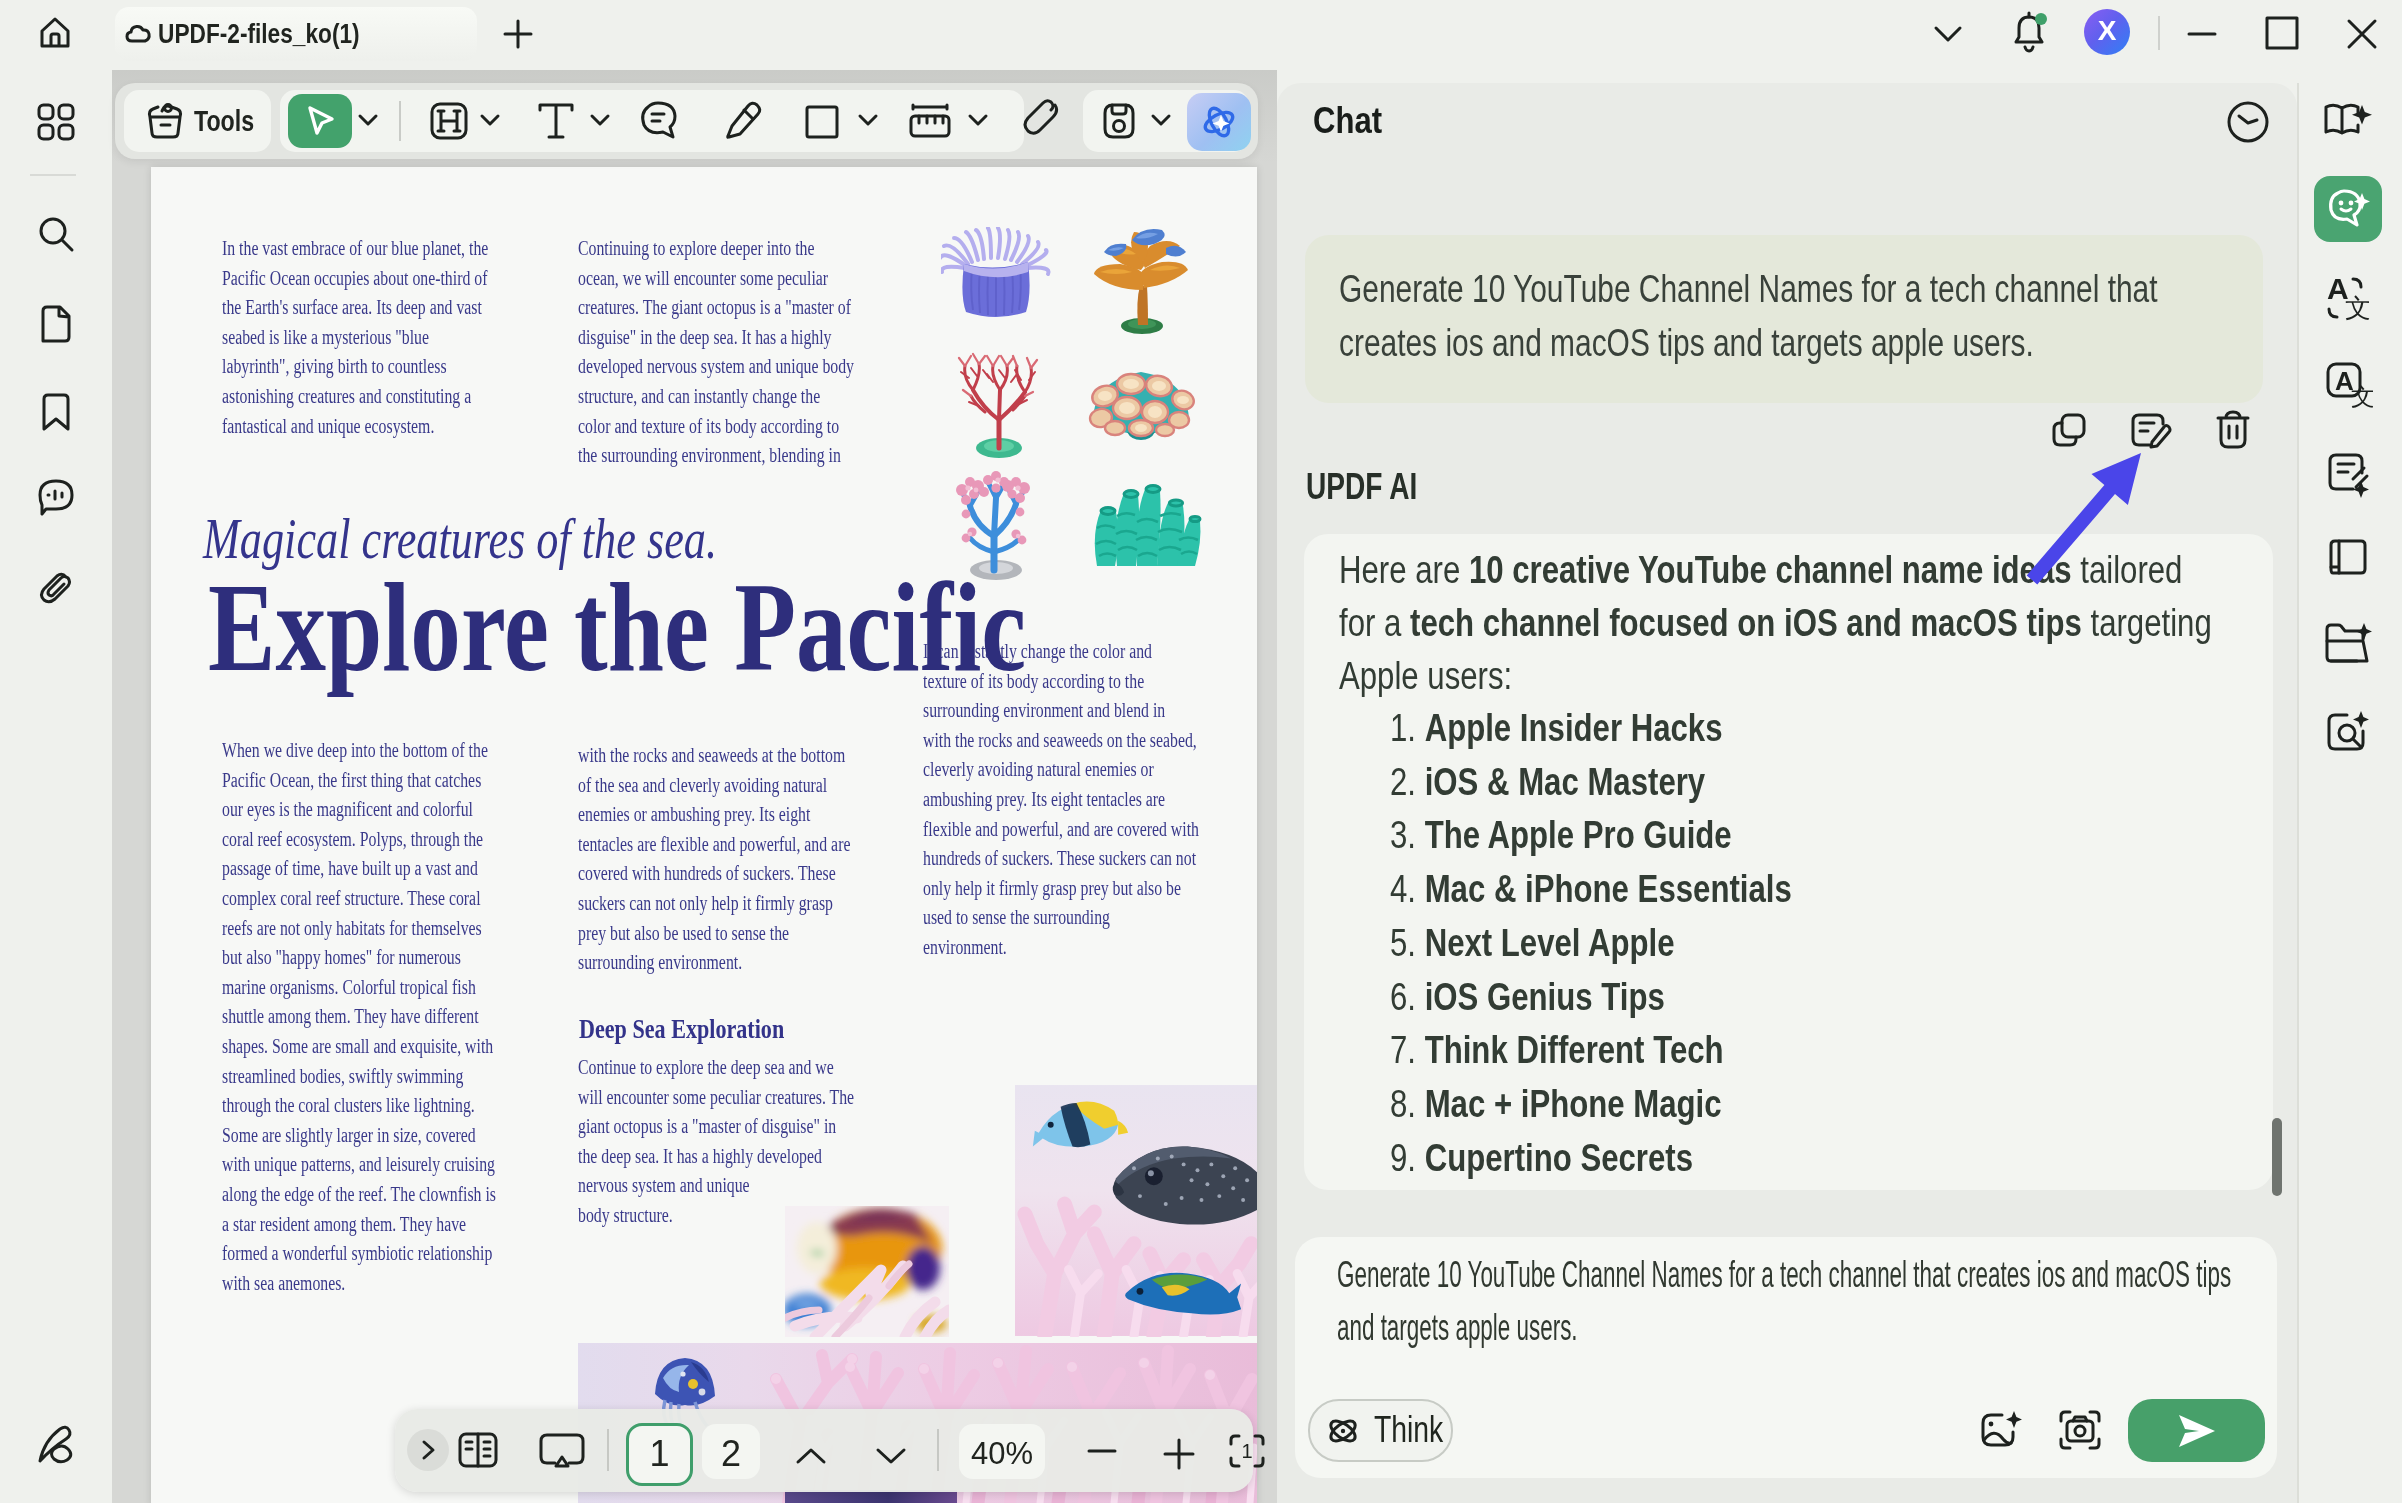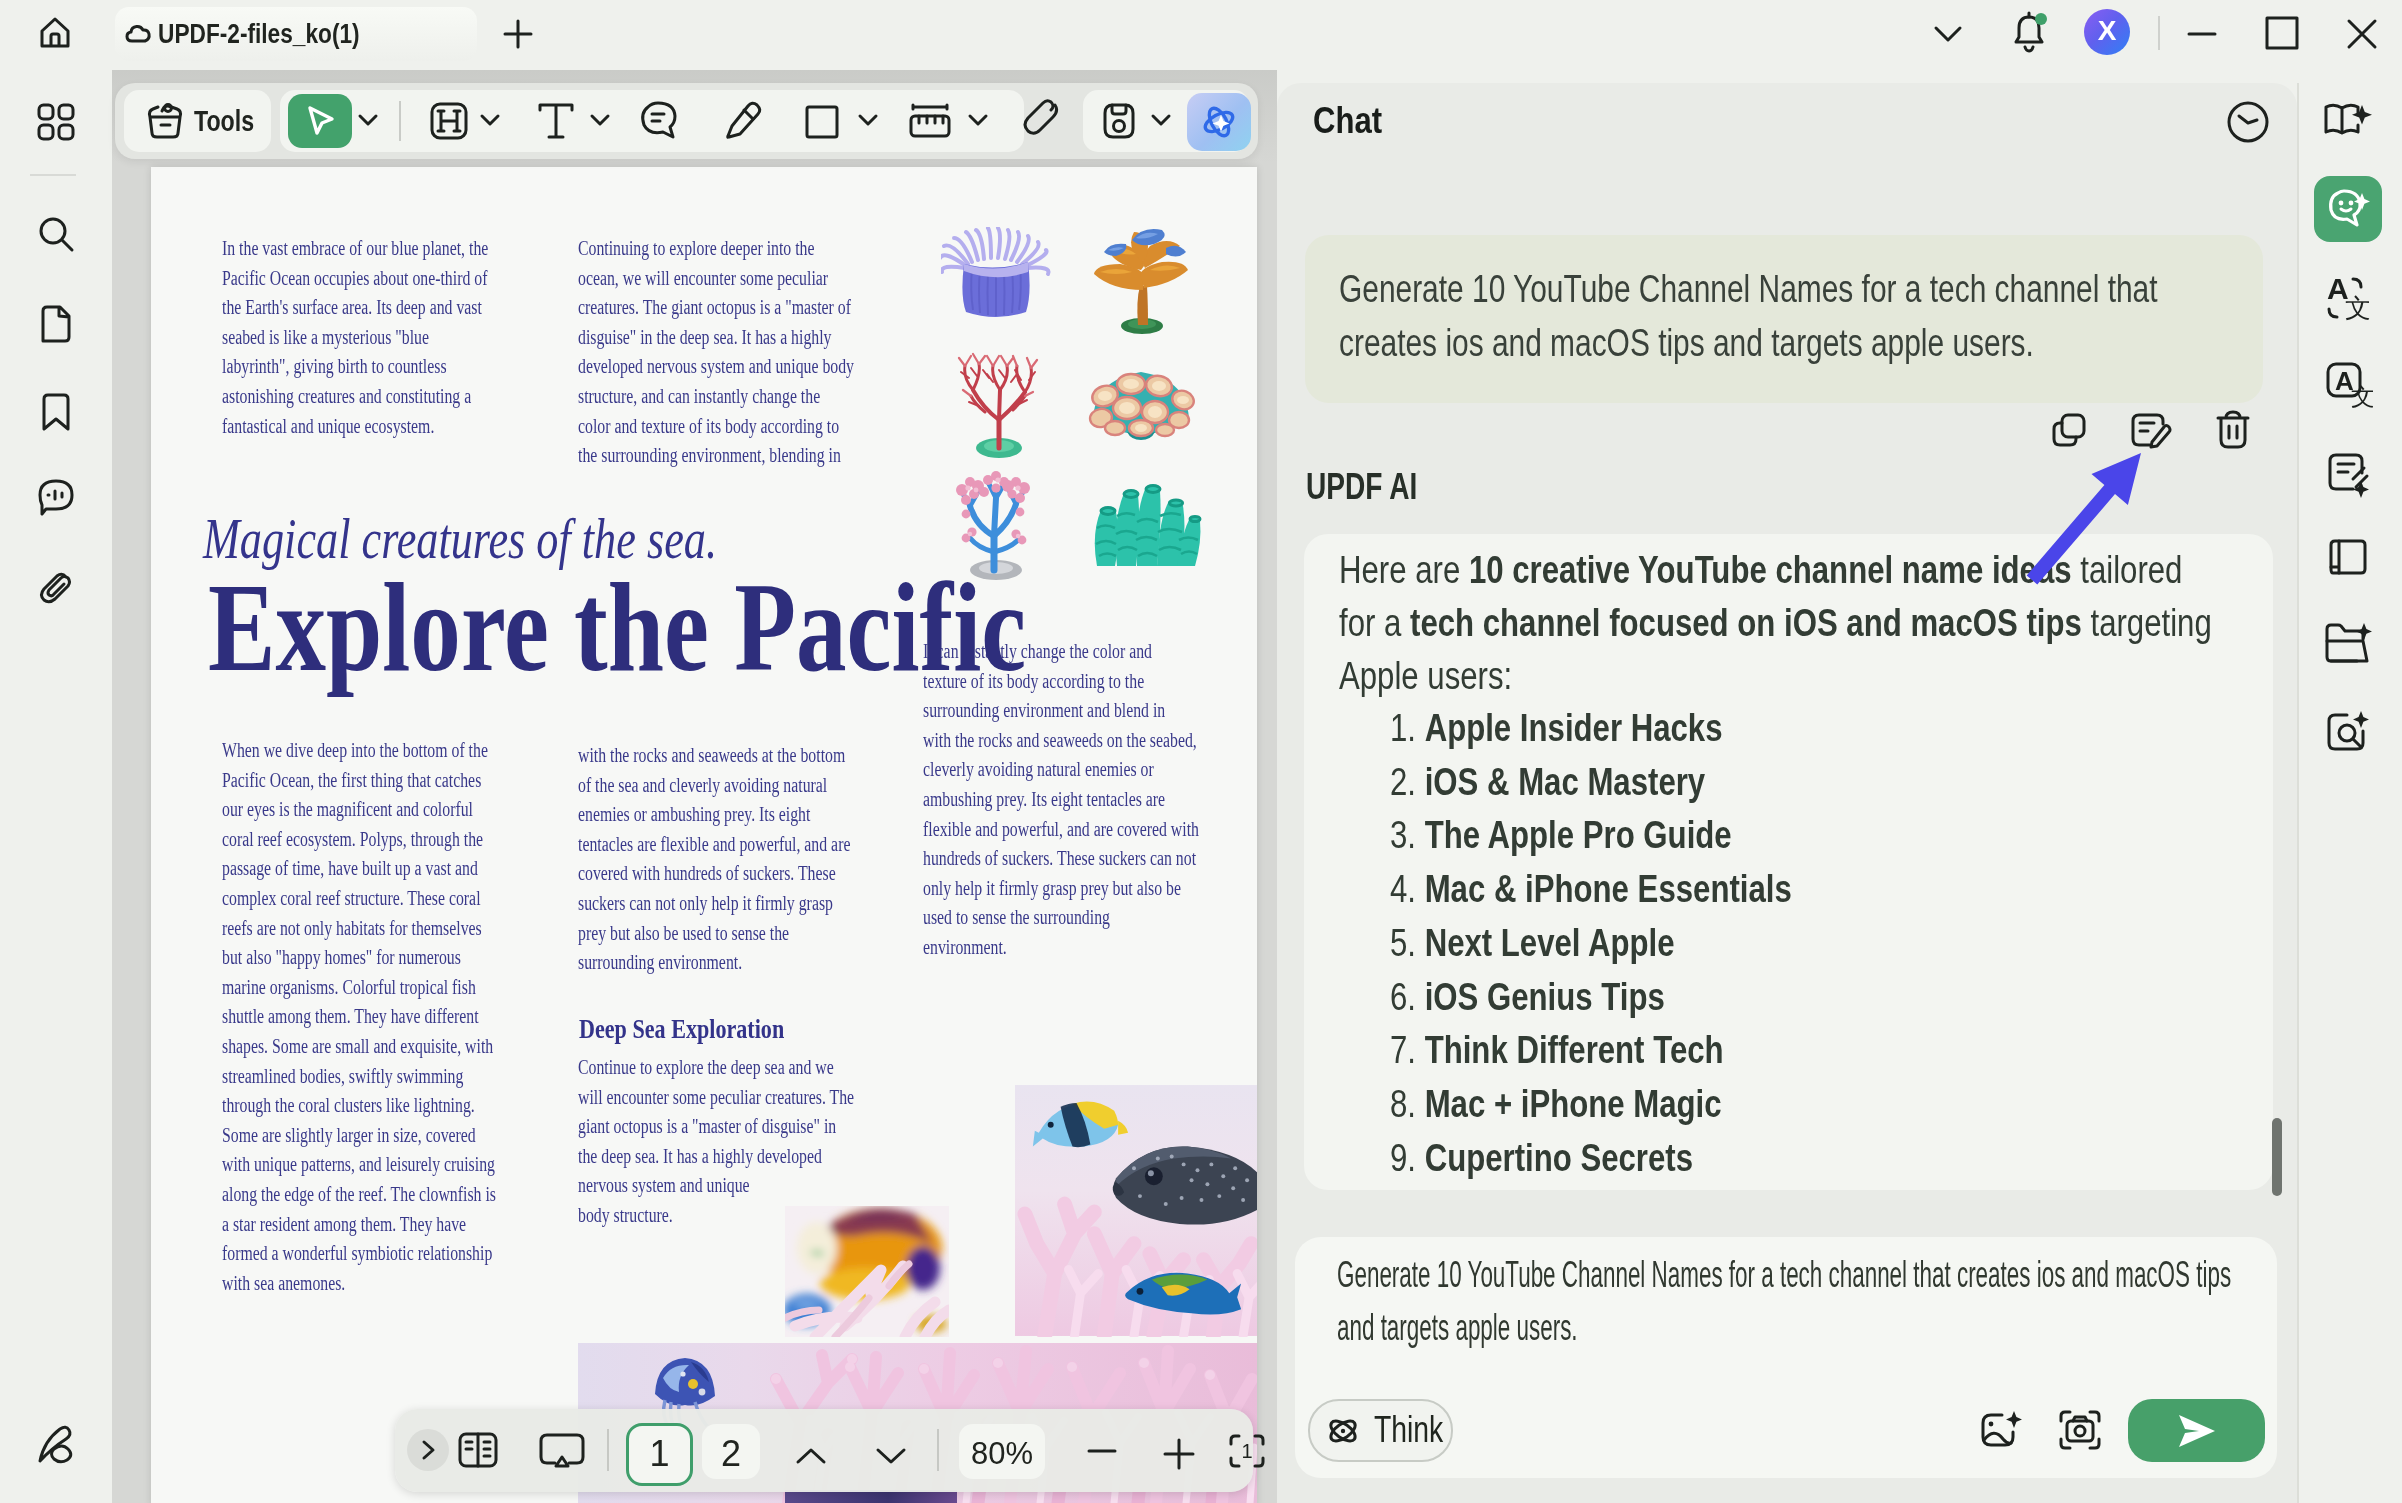--- a/index.html
+++ b/index.html
@@ -503,21 +503,21 @@
   <div class="abs" style="left:307px;top:15px;width:58px;height:55px;border-radius:14px;background:#f4f6f2;"></div>
   <div class="abs" style="left:307px;top:24px;width:58px;text-align:center;font-size:36px;color:#20241f;">2</div>
   <svg class="abs" style="left:399px;top:37px" width="34" height="20" viewBox="0 0 34 20">
       <path class="ico" stroke-width="3.4" d="M4 16 L17 4 L30 16"></path>
     </svg>
   <svg class="abs" style="left:479px;top:37px" width="34" height="20" viewBox="0 0 34 20">
       <path class="ico" stroke-width="3.4" d="M4 4 L17 16 L30 4"></path>
     </svg>
   <div class="abs" style="left:542px;top:20px;width:2px;height:42px;background:#c6c8c4;"></div>
   <div class="abs" style="left:564px;top:15px;width:86px;height:55px;border-radius:14px;background:#f4f6f2;"></div>
-  <div class="abs" style="left:564px;top:27px;width:86px;text-align:center;font-size:31px;color:#20241f;">80%</div>
+  <div class="abs" style="left:564px;top:27px;width:86px;text-align:center;font-size:31px;color:#20241f;">40%</div>
   <svg class="abs" style="left:688px;top:36px" width="38" height="12" viewBox="0 0 38 12">
       <path class="ico" stroke-width="3.4" d="M6 6 L32 6"></path>
     </svg>
   <svg class="abs" style="left:766px;top:27px" width="36" height="36" viewBox="0 0 36 36">
       <path class="ico" stroke-width="3.4" d="M18 4 L18 32 M4 18 L32 18"></path>
     </svg>
   <svg class="abs" style="left:832px;top:22px" width="40" height="40" viewBox="0 0 40 40">
     <path class="ico" stroke-width="3" d="M12 5 L8 5 Q4 5 4 9 L4 13 M28 5 L32 5 Q36 5 36 9 L36 13 M12 35 L8 35 Q4 35 4 31 L4 27 M28 35 L32 35 Q36 35 36 31 L36 27"></path>
     <text x="20" y="27" font-size="20" fill="#1d211e" text-anchor="middle" font-family="Liberation Sans">1</text>
   </svg>

